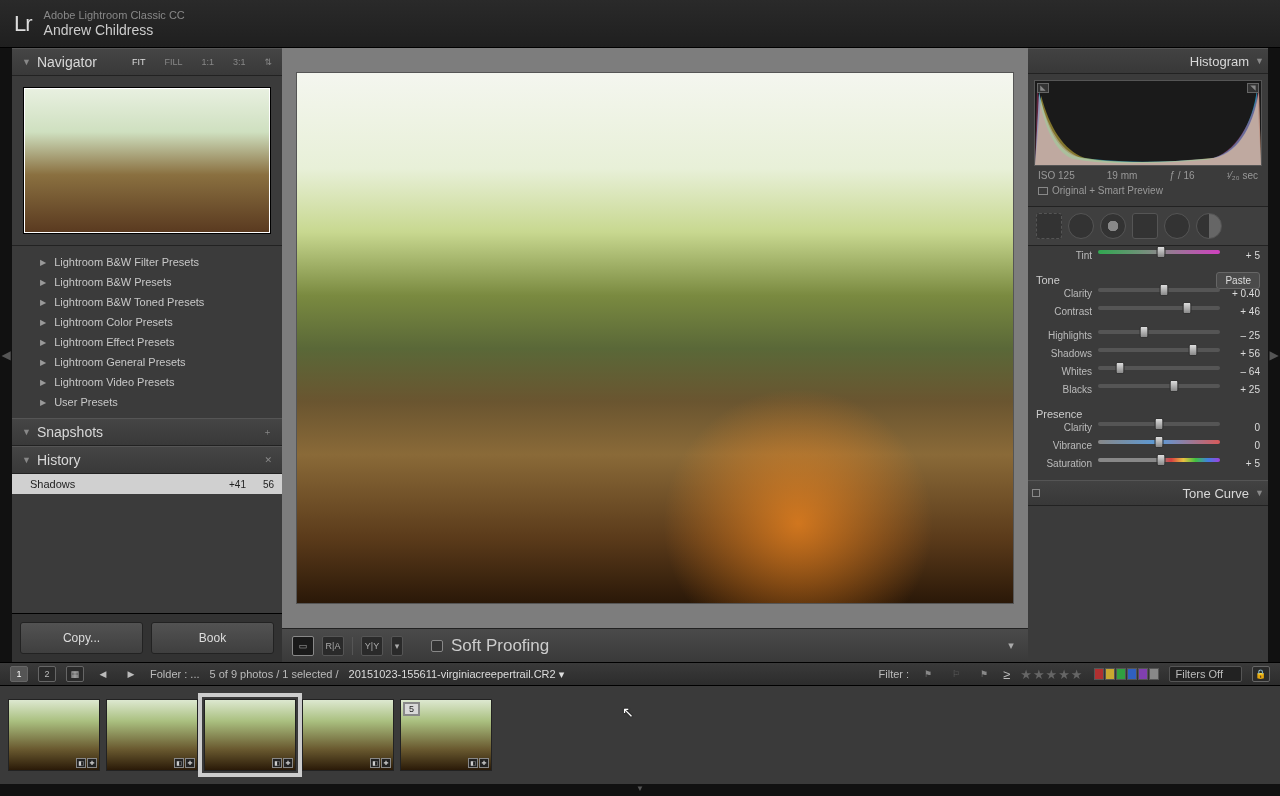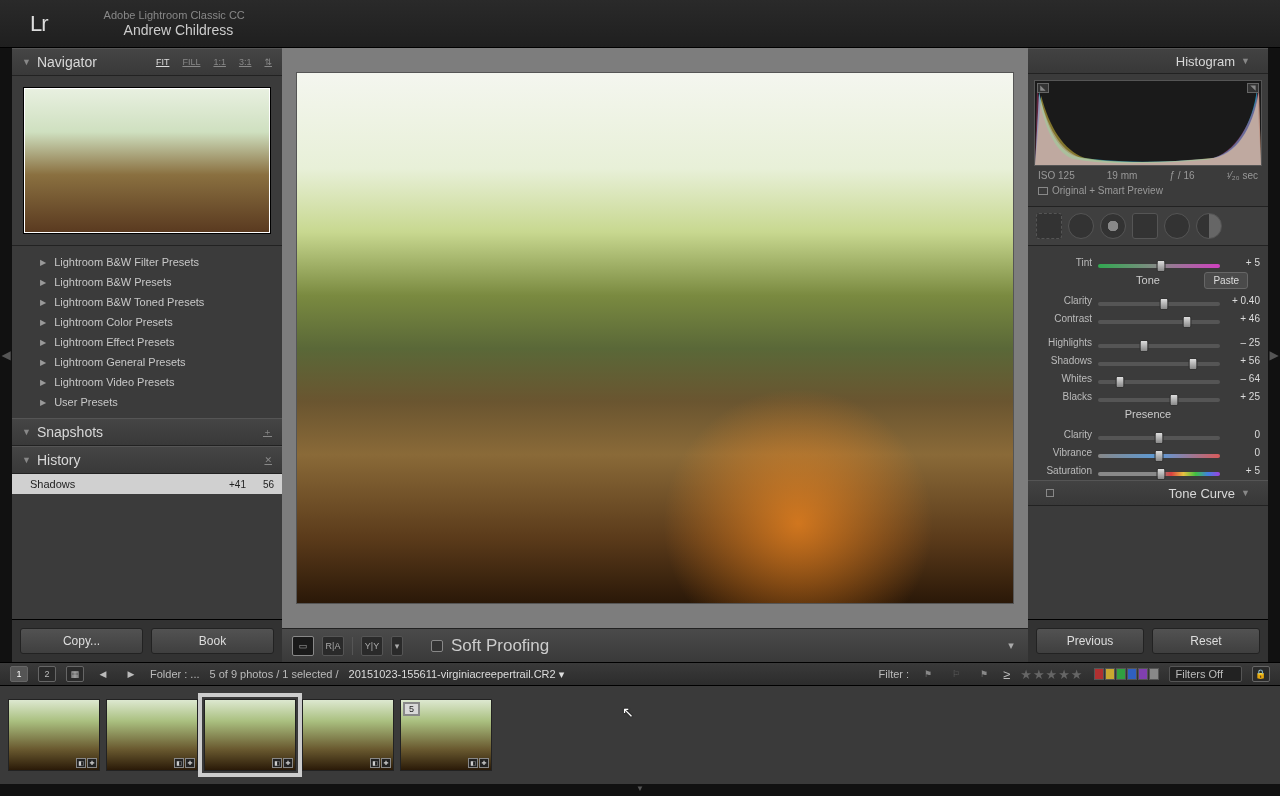--- a/index.html
+++ b/index.html
@@ -1,58 +1,58 @@
 <!DOCTYPE html>
 <html><head>
 <meta charset="utf-8">
 <style>
 * { margin:0; padding:0; box-sizing:border-box; font-family: "Helvetica Neue", Arial, sans-serif; user-select:none; }
 body { background:#000; width:1280px; height:796px; overflow:hidden; color:#bbb; font-size:12px; }
 .app { width:1280px; height:796px; display:flex; flex-direction:column; background:#1a1a1a; }
 
 
-.topbar { height:48px; background:linear-gradient(#2a2a2a,#1f1f1f); border-bottom:1px solid #000; display:flex; align-items:center; padding:0 30px;gap:44px; }
+.topbar { height:48px; background:linear-gradient(#2a2a2a,#1f1f1f); border-bottom:1px solid #000; display:flex; align-items:center; padding:0 14px; }
 .logo { font-size:22px; font-weight:300; color:#ddd; margin-right:12px; letter-spacing:-1px;}
 .logo .lr { font-weight:300; }
 .app-title { font-size:11px; color:#888; line-height:13px;}
-.user-name { font-size:14px; color:#ccc;margin-left:20px; }
+.user-name { font-size:14px; color:#ccc; }
 .modules { margin-left:auto; display:flex; gap:0; }
 .module { font-size:19px; color:#888; padding:2px 12px; cursor:pointer; border-right:1px solid #444;}
 .module:last-child { border-right:none;}
 .module.active { color:#fff; }
 
 
 .main { flex:1; display:flex; background:#2d2d2d; min-height:0; }
 .edge { width:12px; background:#111; display:flex; align-items:center; justify-content:center; color:#555;}
 .panel { background:#3b3b3b; display:flex; flex-direction:column;}
 .left-panel { width:270px; }
 .right-panel { width:240px; }
 
 .panel-header { display:flex; align-items:center; height:28px; padding:0 10px; background:linear-gradient(#454545,#393939); border-top:1px solid #555; border-bottom:1px solid #222; color:#d8d8d8; font-size:14px;}
 .panel-header .tri { font-size:9px; margin-right:6px; color:#888;}
 .panel-header .spacer { flex:1;}
-.panel-header .opt { font-size:9px; color:#888; margin-left:13px; cursor:pointer;text-decoration:underline;}
+.panel-header .opt { font-size:9px; color:#888; margin-left:19px; cursor:pointer;}
 .panel-header .opt.sel { color:#ddd;}
 
 .nav-preview { padding:12px; background:#3b3b3b; border-bottom:1px solid #222;}
 .nav-preview .thumb { width:100%; height:145px; background:linear-gradient(180deg,#e8f0e0 0%, #cfe0c0 30%, #8a7040 60%, #5a3a20 100%); border:1px solid #fff; box-shadow:0 0 0 1px #000;}
 
 .preset-list { padding:6px 0; background:#3b3b3b;}
 .preset-item { display:flex; align-items:center; height:20px; padding:0 10px 0 28px; font-size:11px; color:#c8c8c8; cursor:pointer;}
 .preset-item .pt { font-size:8px; color:#999; margin-right:8px;}
 
 .history-list { background:#3b3b3b;}
 .history-item { display:flex; align-items:center; height:20px; padding:0 8px 0 18px; font-size:11px; color:#bbb;}
 .history-item.active { background:#d0d0d0; color:#222;}
 .history-item .hi-name { flex:1;}
 .history-item .hi-v1 { width:34px; text-align:right; font-size:10px;}
 .history-item .hi-v2 { width:28px; text-align:right; font-size:10px;}
 
 .left-bot { display:flex; gap:8px; padding:8px; background:#323232; border-top:1px solid #000;}
-.btn { flex:1; height:26px; background:linear-gradient(#525252,#3f3f3f); border:1px solid #222; border-radius:3px; color:#ddd; font-size:12px; display:flex; align-items:center; justify-content:center; cursor:pointer;}
+.btn { flex:1; height:32px; background:linear-gradient(#525252,#3f3f3f); border:1px solid #222; border-radius:3px; color:#ddd; font-size:12px; display:flex; align-items:center; justify-content:center; cursor:pointer;}
 
 
 .center { flex:1; display:flex; flex-direction:column; background:#7a7a7a; min-width:0;}
 .canvas-wrap { flex:1; display:flex; align-items:center; justify-content:center; padding:24px 14px; background:#7d7d7d;}
 .canvas { width:100%; height:100%; background:
   radial-gradient(circle at 70% 85%, rgba(255,140,30,.7) 0%, rgba(255,140,30,0) 20%),
   linear-gradient(180deg,#f4f6ef 0%, #e8f0d8 18%, #c8d890 30%, #7a8a40 42%, #5a6838 52%, #6a5530 62%, #8a6a38 72%, #5a3a1a 88%, #2a1808 100%);
   border:1px solid #555;
 }
 .center-tool { height:34px; background:linear-gradient(#4a4a4a,#3a3a3a); border-top:1px solid #222; display:flex; align-items:center; padding:0 10px; gap:8px;}
@@ -69,33 +69,33 @@
 .exif { display:flex; justify-content:space-between; font-size:10px; color:#999; padding:4px 4px 0;}
 .preview-mode { font-size:10px; color:#999; padding:4px; display:flex; align-items:center; gap:4px;}
 .pm-ico { width:10px; height:8px; border:1px solid #888;}
 
 .tool-row { display:flex; gap:6px; padding:6px 8px; border-bottom:1px solid #222; background:#3f3f3f;}
 .tool { width:26px; height:26px; border:1px solid #555; border-radius:13px; background:#333; cursor:pointer;}
 .tool.rect { border-radius:3px;}
 .tool.dash { border-style:dashed;}
 
 .sliders { padding:4px 8px;}
-.group-title { text-align:center; color:#ccc; font-size:11px; margin:6px 12px 2px; position:relative;}
+.group-title { color:#ccc; font-size:11px; margin:6px 0 2px; position:relative;}
 .auto-btn { position:absolute; right:0; top:-2px; font-size:10px; padding:2px 8px; background:#4a4a4a; border:1px solid #666; border-radius:3px; color:#ddd; cursor:pointer;}
 
-.slider-row { display:flex; align-items:flex-end; height:18px; gap:6px;}
+.slider-row { display:flex; align-items:flex-start; height:18px; gap:6px;}
 .slider-row .sl-lbl { width:56px; text-align:right; font-size:10px; color:#bbb;}
 .slider-row .sl-track { flex:1; height:4px; background:#555; border-radius:2px; position:relative; cursor:pointer;}
 .slider-row .sl-track.tint { background:linear-gradient(90deg,#30a850,#888,#d040c0);}
 .slider-row .sl-track.vib  { background:linear-gradient(90deg,#888,#5a9ad8,#d85a5a);}
 .slider-row .sl-track.sat  { background:linear-gradient(90deg,#888 0%,#888 50%,#d84040,#e8c040,#40c040,#4080e0,#a040e0);}
 .slider-row .sl-knob { position:absolute; top:-4px; width:9px; height:12px; background:linear-gradient(#ddd,#888); border:1px solid #333; border-radius:2px; transform:translateX(-50%);}
 .slider-row .sl-val { width:34px; text-align:right; font-size:10px; color:#ddd;}
 
-.right-section-h { display:flex; align-items:center; justify-content:flex-end; height:26px; padding:0 18px; background:linear-gradient(#424242,#383838); border-top:1px solid #555; border-bottom:1px solid #222; color:#d8d8d8; font-size:13px; gap:6px;}
+.right-section-h { display:flex; align-items:center; justify-content:flex-end; height:26px; padding:0 4px; background:linear-gradient(#424242,#383838); border-top:1px solid #555; border-bottom:1px solid #222; color:#d8d8d8; font-size:13px; gap:6px;}
 .right-section-h .tri { font-size:9px; color:#888;}
 
 .right-bot { display:flex; gap:8px; padding:8px; background:#323232; border-top:1px solid #000;}
 
 
 .info-bar { height:24px; background:linear-gradient(#3a3a3a,#2c2c2c); border-top:1px solid #000; border-bottom:1px solid #000; display:flex; align-items:center; padding:0 10px; gap:10px; font-size:11px; color:#bbb;}
 .info-bar .sm { width:18px; height:16px; border:1px solid #666; background:#2a2a2a; border-radius:2px; display:inline-flex; align-items:center; justify-content:center; font-size:9px; cursor:pointer;}
 .info-bar .sm.sel { background:#555; color:#fff;}
 .stars span { color:#666; font-size:13px; cursor:pointer; letter-spacing:1px;}
 .color-labels { display:flex; gap:1px;}
@@ -342,24 +342,20 @@
           </div>
       </div>
 
       <div class="right-section-h" style="margin-top:0">
         <span style="width:8px;height:8px;border:1px solid #888;margin-right:auto"></span>
         <span>Tone Curve</span>
         <span class="tri">▼</span>
       </div>
 
       <div style="flex:1"></div>
-      <div class="right-bot">
-        <div class="btn">Previous</div>
-        <div class="btn">Reset</div>
-      </div>
     </div>
 
     <div class="edge">▶</div>
   </div>
 
   <div class="info-bar">
     <span class="sm sel">1</span>
     <span class="sm">2</span>
     <span class="sm">▦</span>
     <span class="sm" style="border:none;background:none">◀</span>

